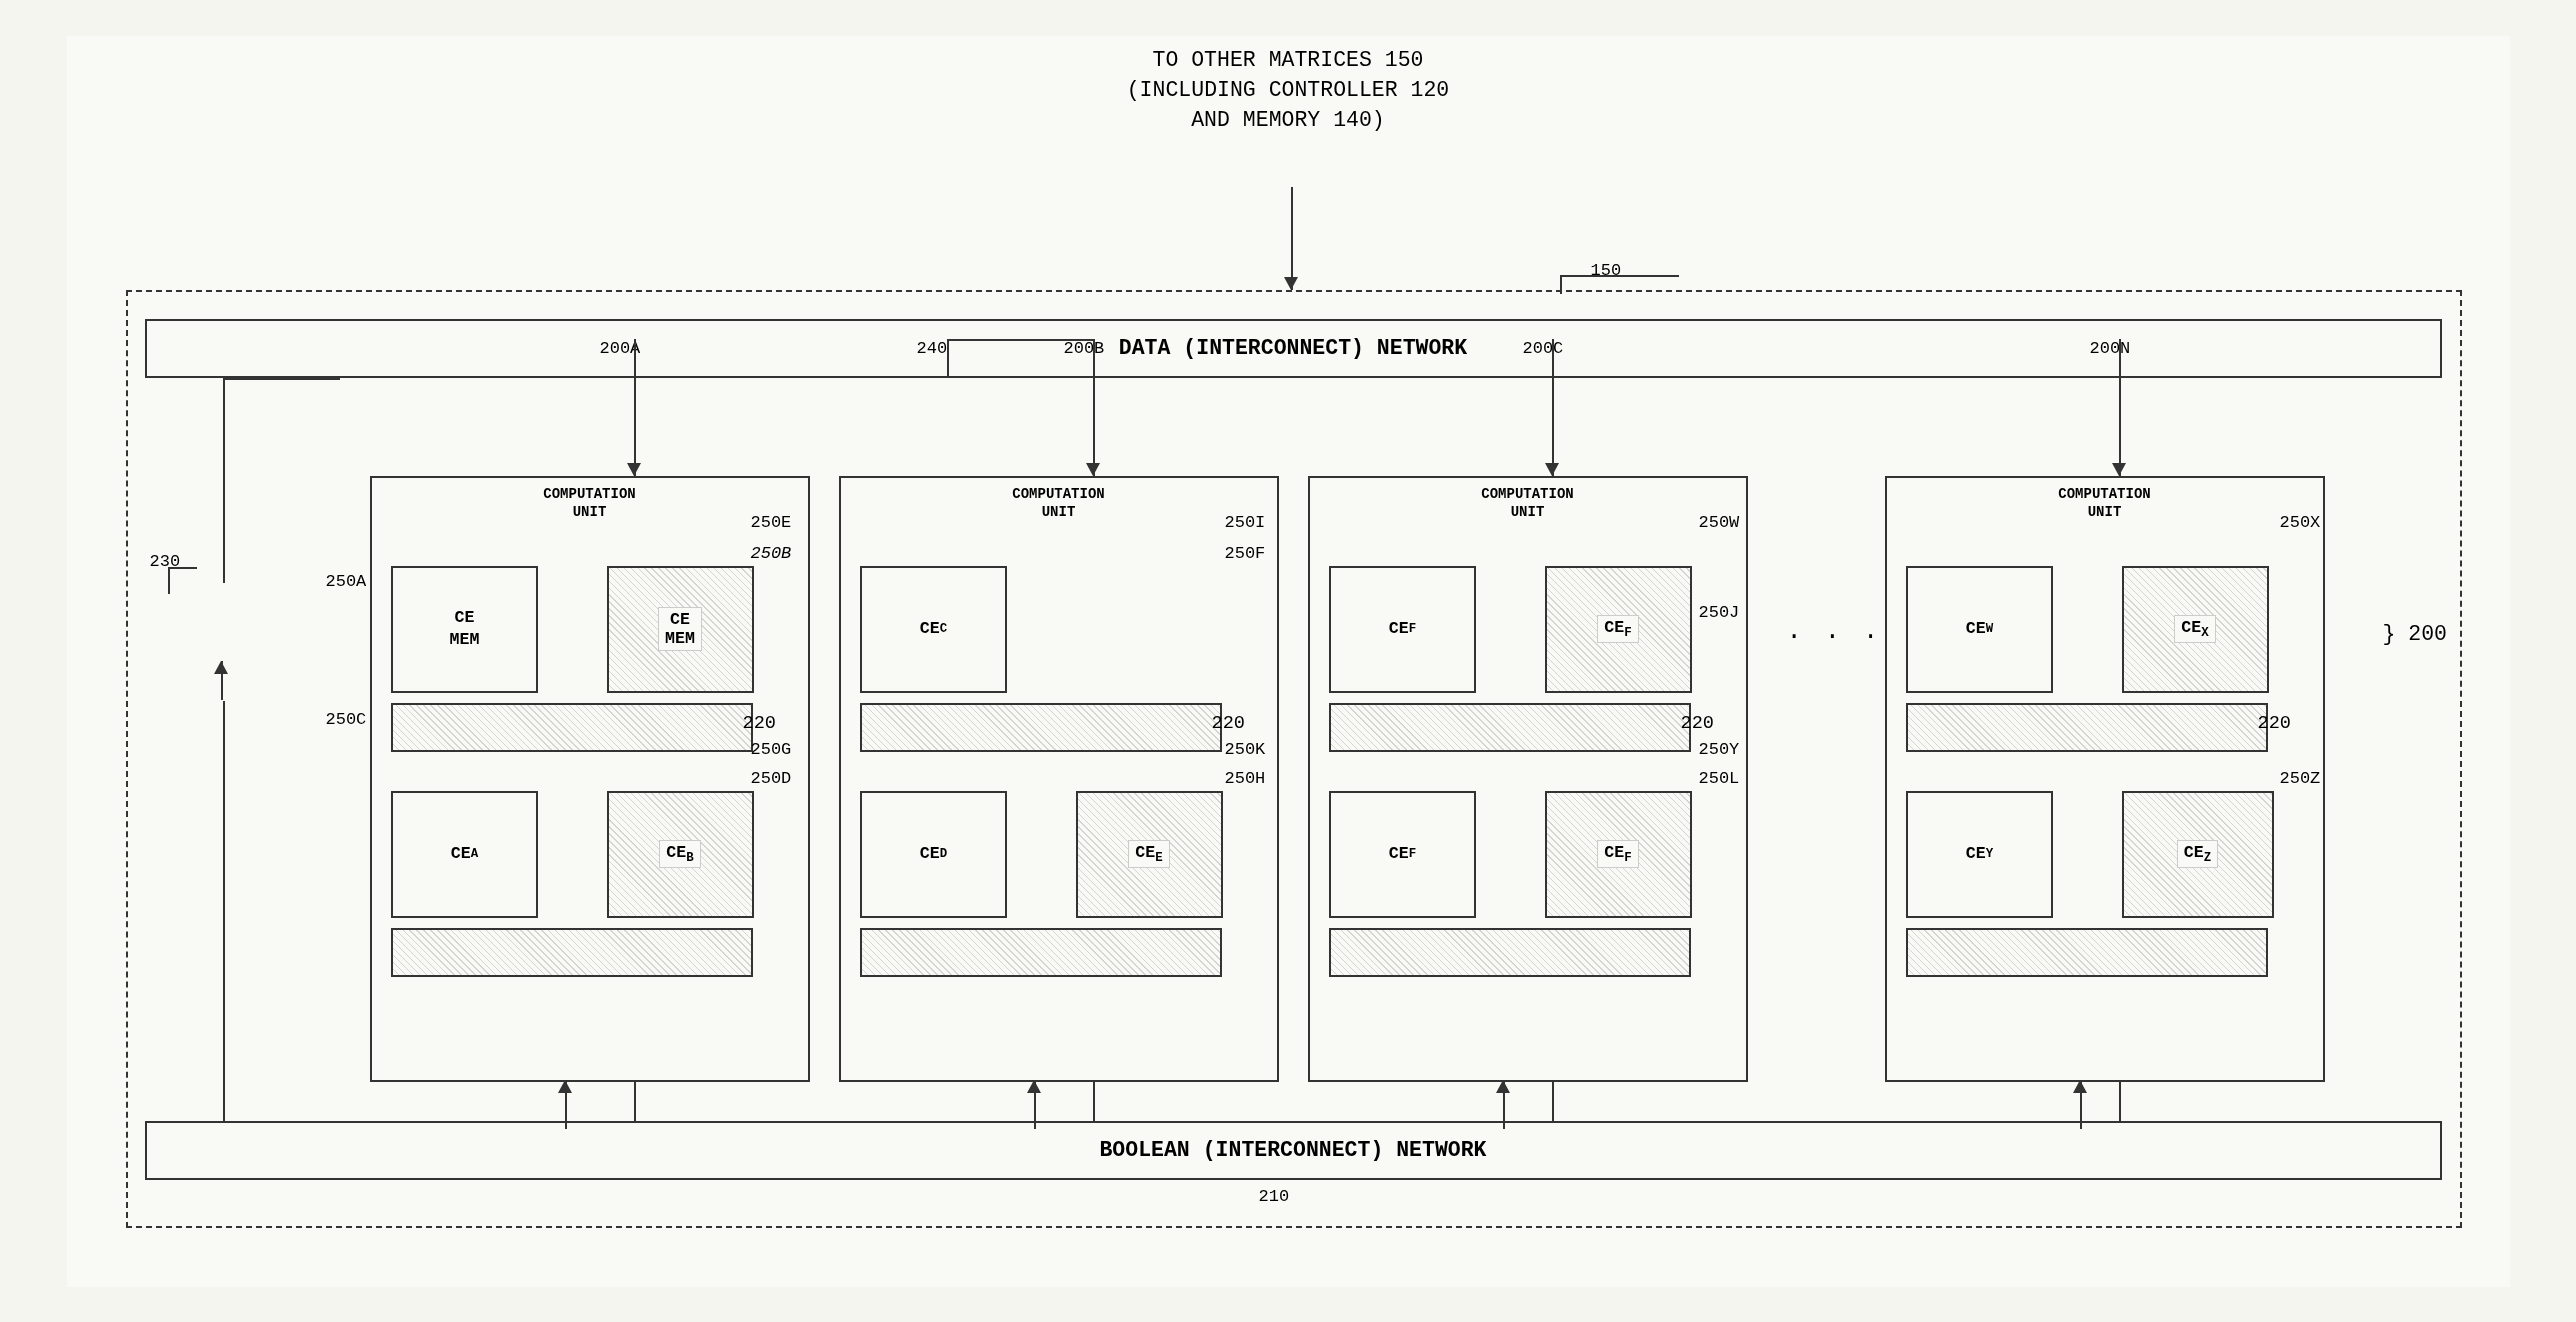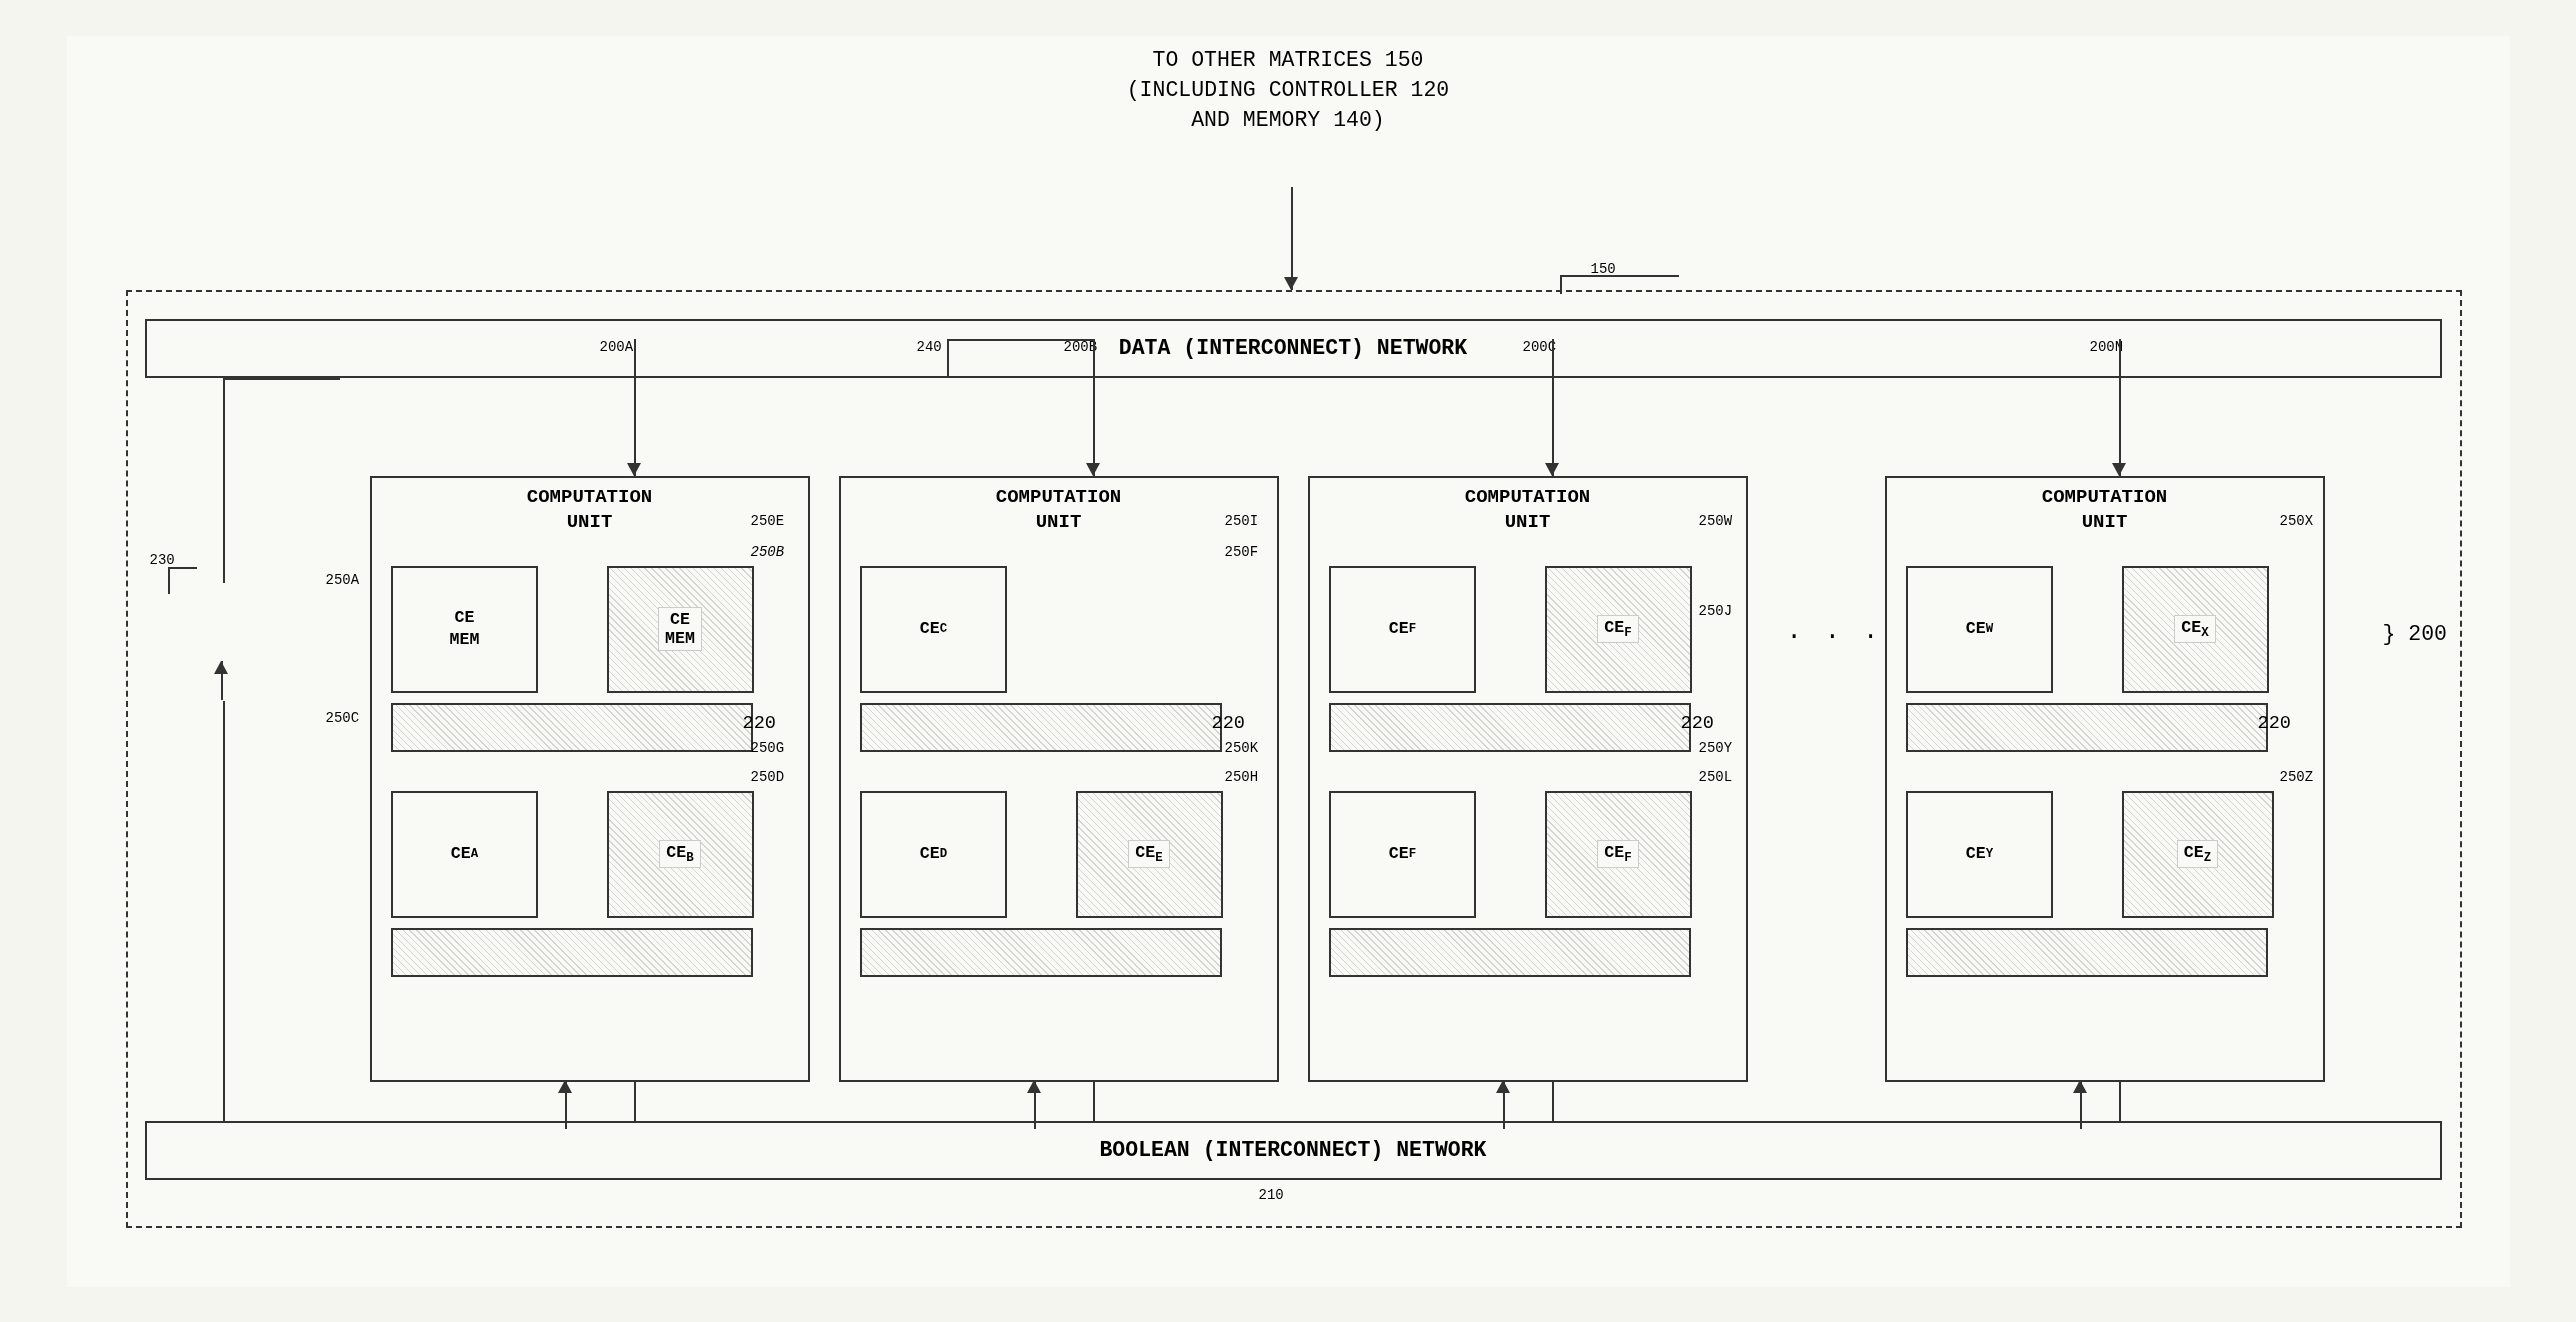--- a/index.html
+++ b/index.html
@@ -90,21 +90,21 @@
       line-height: 1.3;
     }
     
     .comp-unit {
       position: absolute;
       border: 2.9px solid #333;
       background: #f9f9f5;
     }
     .comp-unit-label {
       text-align: center;
-      font-size: 19px;
+      font-size: 14px;
       font-family: 'Courier New', monospace;
       font-weight: bold;
       margin-top: 7.8px;
       line-height: 1.3;
     }
     
     .ce-cell {
       border: 2px solid #333;
       background: #f9f9f5;
       display: flex;
@@ -152,21 +152,21 @@
       text-align: center;
     }
     
     .ref-220 {
       font-size: 18.6px;
       font-family: 'Courier New', monospace;
       position: absolute;
     }
     
     .ref-label {
-      font-size: 14px;
+      font-size: 17px;
       font-family: 'Courier New', monospace;
       position: absolute;
     }
     
     .arrow-down {
       position: absolute;
       background: #333;
       width: 2.9px;
     }
     .arrow-down::after {

